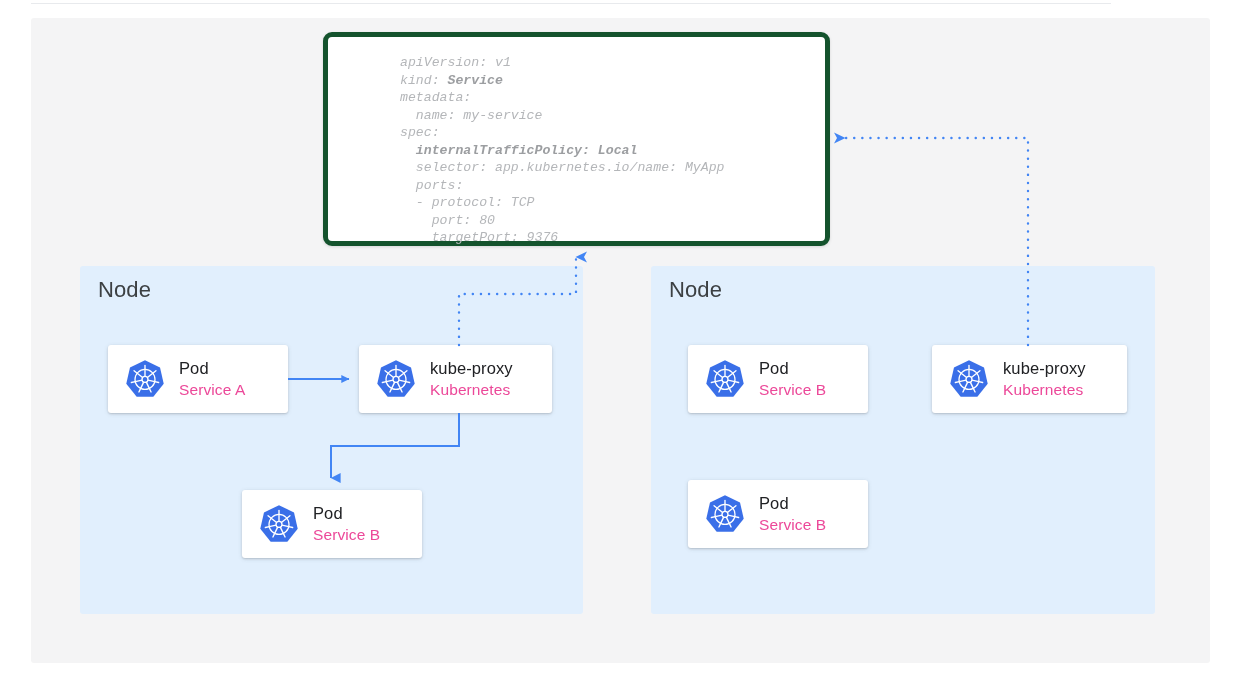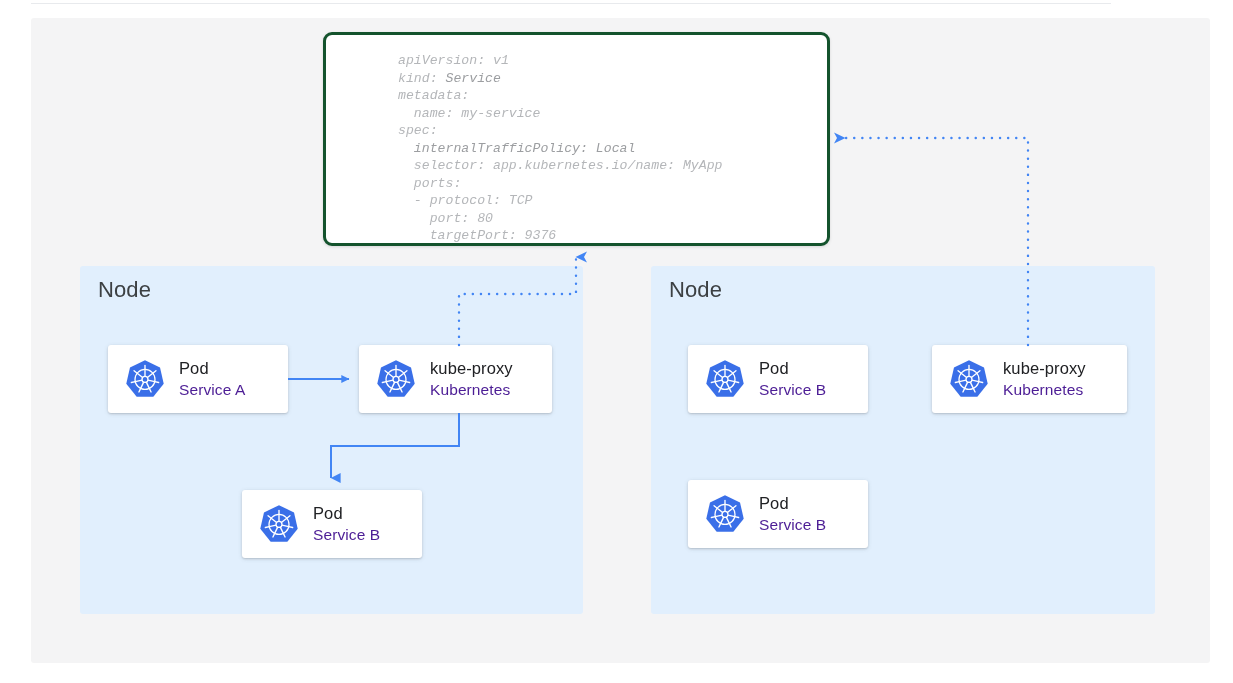--- a/index.html
+++ b/index.html
@@ -42,38 +42,38 @@
   }
 
   
   #yaml-card {
     position: absolute;
     left: 323px;
     top: 32px;
     width: 507px;
     height: 214px;
     background: #ffffff;
-    border: 3px solid #14532d;
+    border: 5px solid #14532d;
     border-radius: 9px;
     box-shadow: 0 1px 3px rgba(60,64,67,0.16);
     box-sizing: border-box;
   }
   #yaml-code {
     position: absolute;
     left: 72px;
     top: 17px;
     font-family: "Liberation Mono", "DejaVu Sans Mono", monospace;
     font-size: 13.2px;
     line-height: 17.55px;
     font-style: italic;
     color: #b4b6b9;
     white-space: pre;
   }
   #yaml-code .ln { display: block; white-space: pre; }
-  #yaml-code .bold { font-weight: normal; color: #9c9ea1; }
+  #yaml-code .bold { font-weight: bold; color: #9c9ea1; }
 
   
   .node-panel {
     position: absolute;
     background: #e1effd;
     border-radius: 3px;
   }
   #node-left  { left: 80px;  top: 266px; width: 503px; height: 348px; }
   #node-right { left: 651px; top: 266px; width: 504px; height: 348px; }
   .node-label {
@@ -105,21 +105,21 @@
   }
   .card .card-text { display: flex; flex-direction: column; justify-content: center; }
   .card .card-title {
     font-size: 16.5px;
     color: #202124;
     line-height: 21px;
     letter-spacing: .1px;
   }
   .card .card-sub {
     font-size: 15.5px;
-    color: #4c1d95;
+    color: #ec4899;
     line-height: 21px;
     letter-spacing: .1px;
   }
 
   
   #card-pod-a        { left: 108px; top: 345px; width: 180px; height: 68px; }
   #card-kube-left    { left: 359px; top: 345px; width: 193px; height: 68px; }
   #card-pod-b-left   { left: 242px; top: 490px; width: 180px; height: 68px; }
   #card-pod-b-r1     { left: 688px; top: 345px; width: 180px; height: 68px; }
   #card-pod-b-r2     { left: 688px; top: 480px; width: 180px; height: 68px; }

